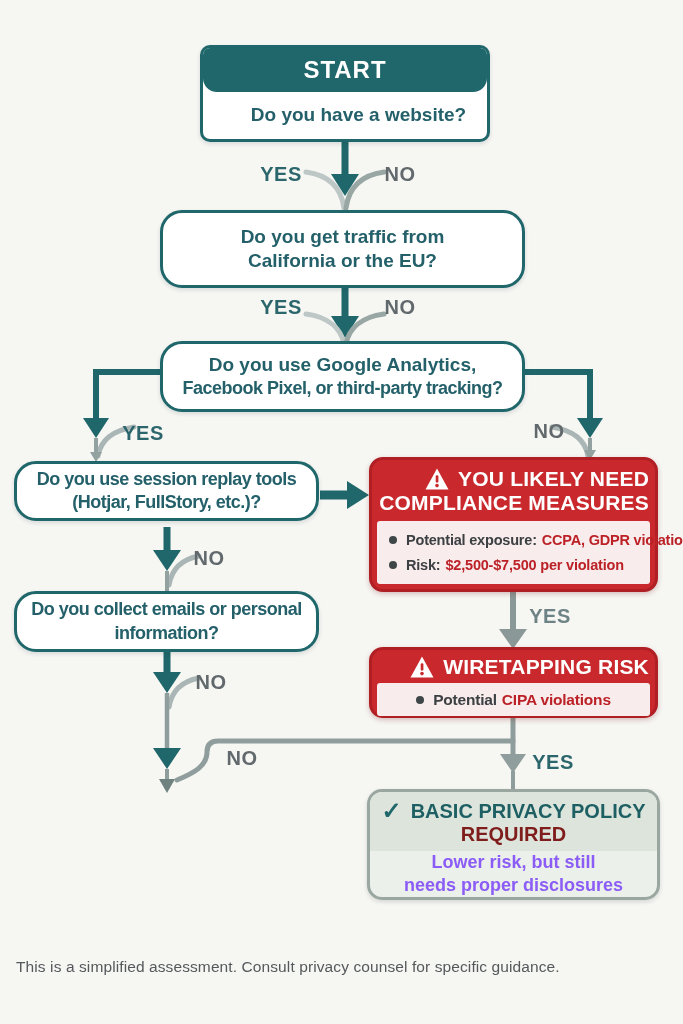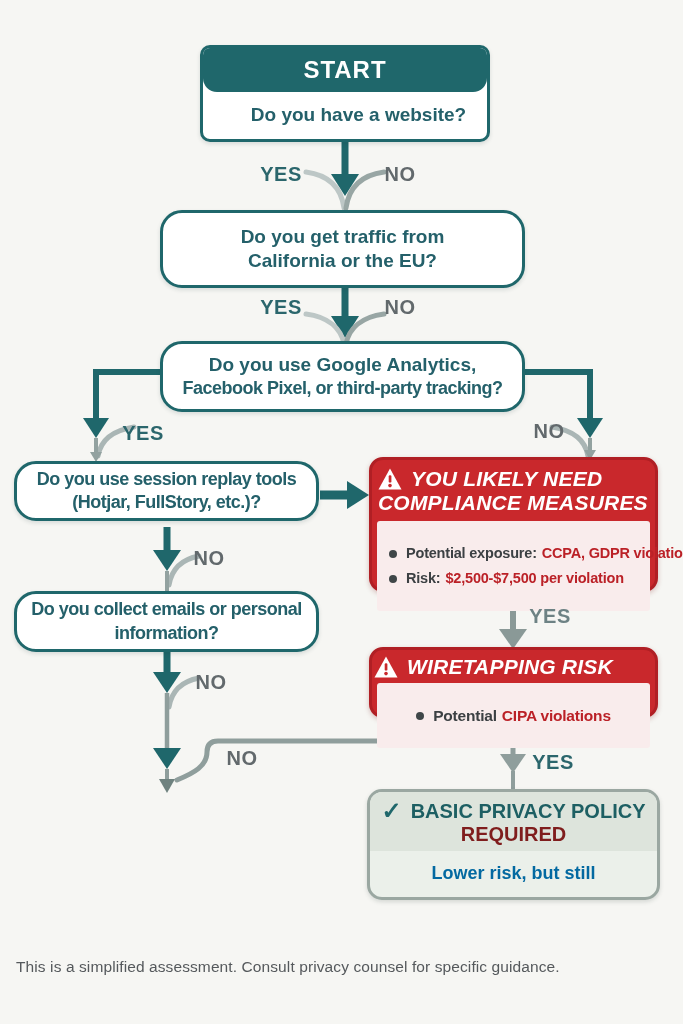--- a/index.html
+++ b/index.html
@@ -23,42 +23,42 @@
 
   
   .lbl{position:absolute;z-index:3;transform:translate(-50%,-50%);font-size:20px;font-weight:700;letter-spacing:.5px;white-space:nowrap;}
   .lbl.yes{color:#2b666c;}
   .lbl.yes.muted{color:#6d8284;}
   .lbl.no{color:#62696c;}
 
   
   .alert{position:absolute;z-index:2;background:#c9282c;border:3px solid #b01f24;border-radius:14px;
          box-shadow:0 2px 5px rgba(120,20,20,.25);box-sizing:border-box;display:flex;flex-direction:column;}
-  .alert-head{display:flex;flex-direction:column;align-items:flex-start;justify-content:center;padding:7px 6px 5px 6px;font-style:italic;}
+  .alert-head{display:flex;flex-direction:column;align-items:flex-end;justify-content:center;padding:7px 6px 5px 6px;}
   .alert-title-row{display:flex;align-items:center;justify-content:center;gap:9px;color:#ffffff;
                    font-size:21px;font-weight:800;letter-spacing:.2px;white-space:nowrap;}
   .alert-title-row2{color:#ffffff;font-size:21px;font-weight:800;letter-spacing:.2px;white-space:nowrap;text-align:center;}
   .warn-icon{display:inline-flex;width:24px;height:22px;flex:0 0 auto;}
   .alert-body{background:#f9ecec;border-radius:3px;margin:1px 5px 5px 5px;flex:1;display:flex;
-              flex-direction:column;justify-content:center;padding:20px 12px;}
+              flex-direction:column;justify-content:center;padding:4px 12px;}
   .bullet{display:flex;align-items:center;white-space:nowrap;line-height:25px;}
   .dot{width:8px;height:8px;border-radius:50%;background:#3f4648;margin-right:9px;flex:0 0 auto;}
   .blabel{color:#3c4043;font-size:14.5px;font-weight:700;letter-spacing:-0.2px;}
   .bvalue{color:#bb2127;font-size:14.5px;font-weight:700;letter-spacing:-0.2px;margin-left:5px;}
 
   
   .safe{position:absolute;z-index:2;background:#ebf0ea;border:3px solid #9aa7a1;border-radius:15px;
         box-shadow:0 2px 4px rgba(60,80,70,.18);box-sizing:border-box;display:flex;flex-direction:column;overflow:hidden;}
   .safe-head{background:#dde4dc;display:flex;flex-direction:column;align-items:center;justify-content:center;
              padding:7px 4px 5px 4px;}
   .safe-title-row{display:flex;align-items:center;gap:9px;color:#1d5f63;font-size:20px;font-weight:800;white-space:nowrap;}
   .safe-title-row2{color:#7f1d1d;font-size:20px;font-weight:800;}
   .check-icon{color:#1f676b;font-size:24px;font-weight:900;line-height:1;}
   .safe-body{flex:1;display:flex;flex-direction:column;align-items:center;justify-content:center;
-             color:#0369a1;font-size:18px;font-weight:700;line-height:1.3;}
+             color:#8b5cf6;font-size:18px;font-weight:700;line-height:1.3;}
 
   .footer{position:absolute;z-index:2;left:16px;top:958px;width:655px;color:#55595c;font-size:15.5px;
           font-weight:400;letter-spacing:.1px;}
 </style>
 </head>
 <body>
 
 <div class="stage">
 
   <svg class="wires" width="683" height="1024" viewBox="0 0 683 1024">
@@ -204,20 +204,21 @@
   <div class="safe" style="left:367px;top:789px;width:293px;height:111px">
     <div class="safe-head">
       <div class="safe-title-row">
         <span class="check-icon">✓</span>
         <span>BASIC PRIVACY POLICY</span>
       </div>
       <div class="safe-title-row2">REQUIRED</div>
     </div>
     <div class="safe-body">
       <div>Lower risk, but still</div>
+      <div>needs proper disclosures</div>
     </div>
   </div>
 
   <div class="lbl yes" style="left:281px;top:174px">YES</div>
   <div class="lbl no" style="left:400px;top:174px">NO</div>
   <div class="lbl yes" style="left:281px;top:307px">YES</div>
   <div class="lbl no" style="left:400px;top:307px">NO</div>
   <div class="lbl yes" style="left:143px;top:433px">YES</div>
   <div class="lbl no" style="left:549px;top:431px">NO</div>
   <div class="lbl no" style="left:209px;top:558px">NO</div>

